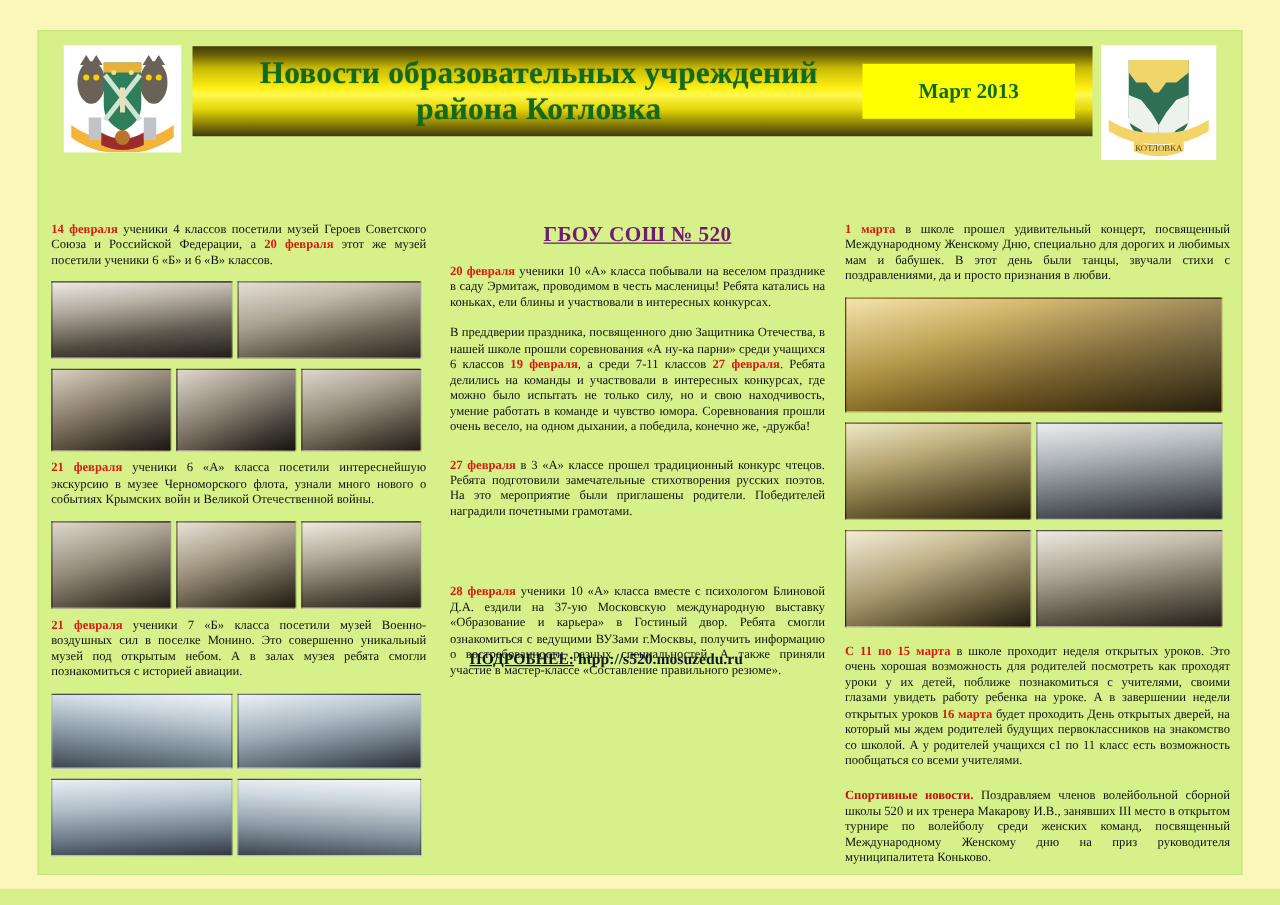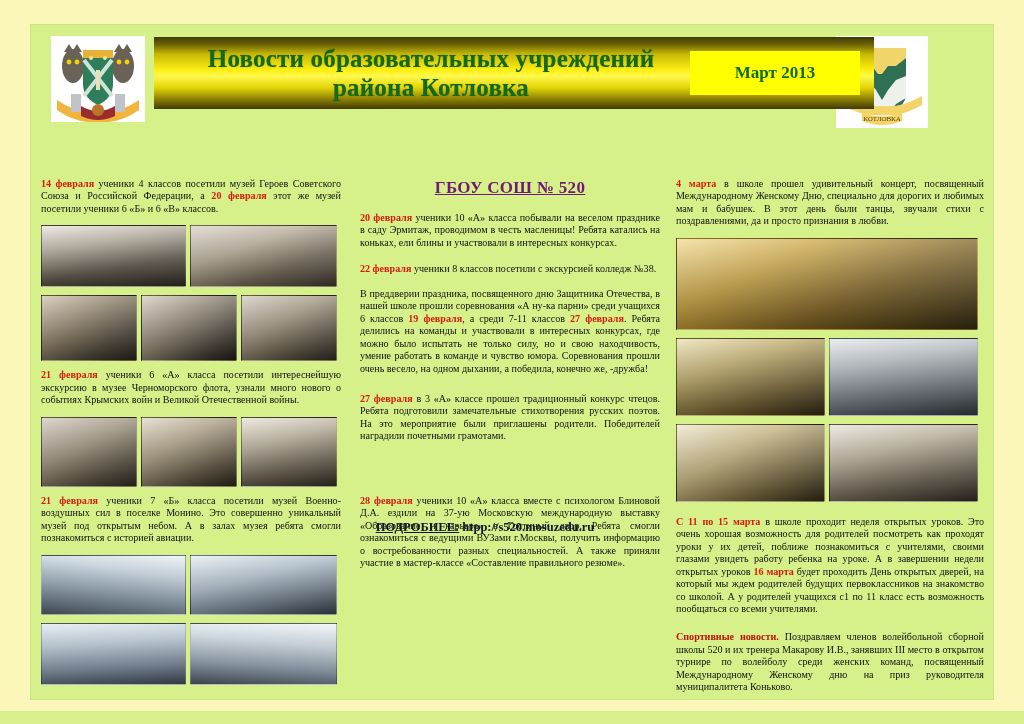--- a/index.html
+++ b/index.html
@@ -54,21 +54,21 @@
     position: absolute;
     left: 21px;
     top: 24px;
     width: 94px;
     height: 86px;
     background: #ffffff;
     overflow: hidden;
   }
   #crest-right {
     position: absolute;
-    left: 806px;
+    left: 851px;
     top: 24px;
     width: 92px;
     height: 92px;
     background: #ffffff;
     overflow: hidden;
   }
   #title-bar {
     position: absolute;
     left: 124px;
     top: 25px;
@@ -291,32 +291,31 @@
         <div class="photo ph-winter" style="width:147px;height:62px"></div>
       </div>
     </div>
 
     <div class="col" id="col-center">
 
       <h2 id="school-title">ГБОУ СОШ № 520</h2>
 
       <p class="news"><span class="hl">20 февраля</span><span> ученики 10 «А» класса побывали на веселом празднике в саду Эрмитаж, проводимом в честь масленицы! Ребята катались на коньках, ели блины и участвовали в интересных конкурсах.</span></p>
 
-      <p class="news" style="margin-top:14px"><span class="hl">22 февраля</span><span> ученики 8 классов посетили с экскурсией колледж №38.</span></p>
 
       <p class="news" style="margin-top:12px"><span>В преддверии праздника, посвященного дню Защитника Отечества, в нашей школе  прошли соревнования «А ну-ка парни» среди учащихся 6 классов </span><span class="hl">19 февраля</span><span>, а среди 7-11 классов </span><span class="hl">27 февраля</span><span>. Ребята делились на команды и участвовали в интересных конкурсах, где можно было испытать не только силу, но и свою находчивость, умение работать в команде и чувство юмора. Соревнования прошли очень весело, на одном дыхании, а победила, конечно же, -дружба!</span></p>
 
       <p class="news" style="margin-top:18px"><span class="hl">27 февраля</span><span> в 3 «А» классе прошел традиционный конкурс чтецов. Ребята подготовили замечательные стихотворения русских поэтов. На это мероприятие были приглашены родители. Победителей наградили почетными грамотами.</span></p>
 
       <p class="news" style="margin-top:52px"><span class="hl">28 февраля</span><span> ученики 10 «А» класса вместе с психологом Блиновой Д.А. ездили на 37-ую Московскую международную выставку «Образование и карьера»  в Гостиный двор. Ребята смогли ознакомиться с ведущими ВУЗами г.Москвы, получить информацию о востребованности разных специальностей. А также  приняли участие в мастер-классе «Составление правильного резюме».</span></p>
     </div>
 
     <div class="col" id="col-right">
 
-      <p class="news"><span class="hl">4 марта</span><span> в школе прошел удивительный концерт, посвященный Международному Женскому Дню, специально для дорогих и любимых мам и бабушек. В этот день были танцы,  звучали стихи с поздравлениями, да и просто признания в любви.</span></p>
+      <p class="news"><span class="hl">1 марта</span><span> в школе прошел удивительный концерт, посвященный Международному Женскому Дню, специально для дорогих и любимых мам и бабушек. В этот день были танцы,  звучали стихи с поздравлениями, да и просто признания в любви.</span></p>
 
       <div class="row">
         <div class="photo ph-stage" style="width:302px;height:92px"></div>
       </div>
       <div class="row">
         <div class="photo ph-concert" style="width:149px;height:78px"></div>
         <div class="photo ph-choir" style="width:149px;height:78px"></div>
       </div>
       <div class="row">
         <div class="photo ph-dance" style="width:149px;height:78px"></div>

